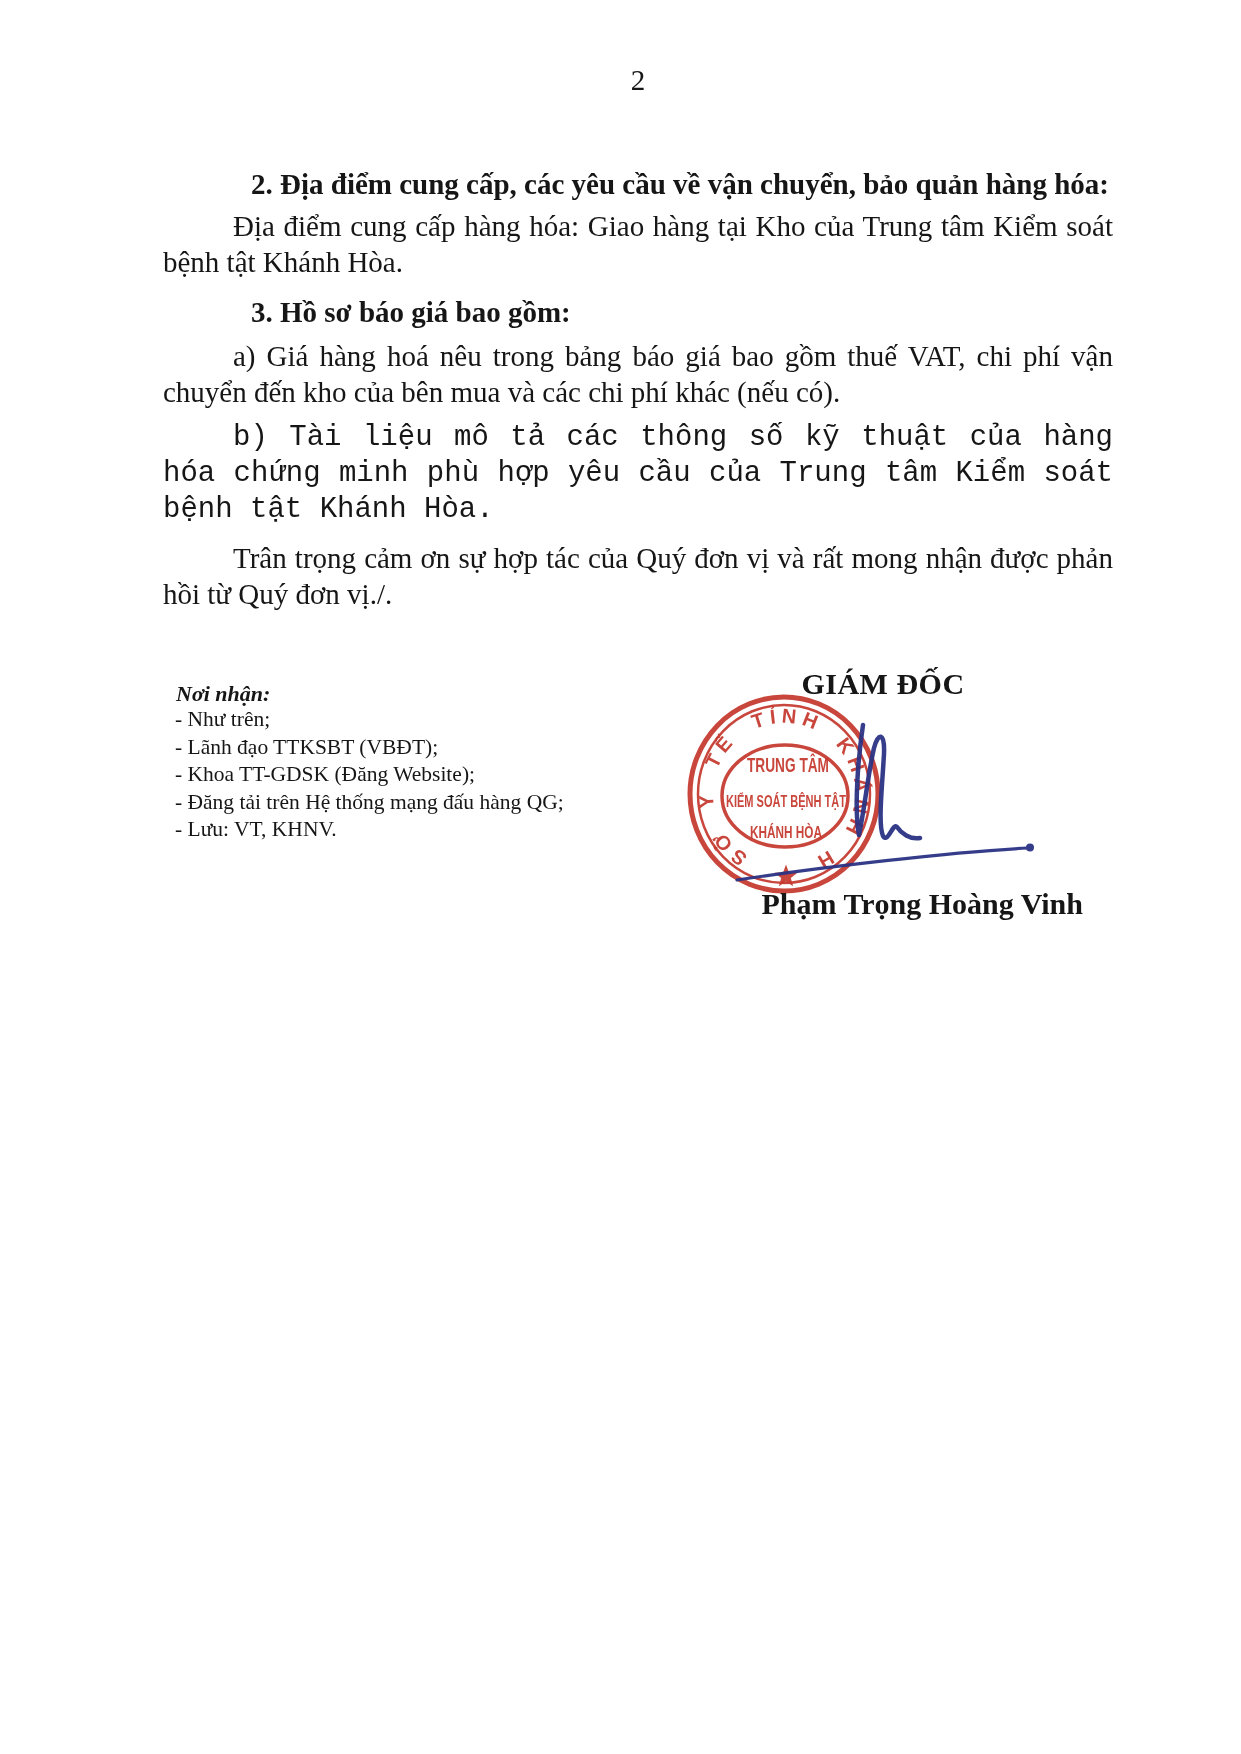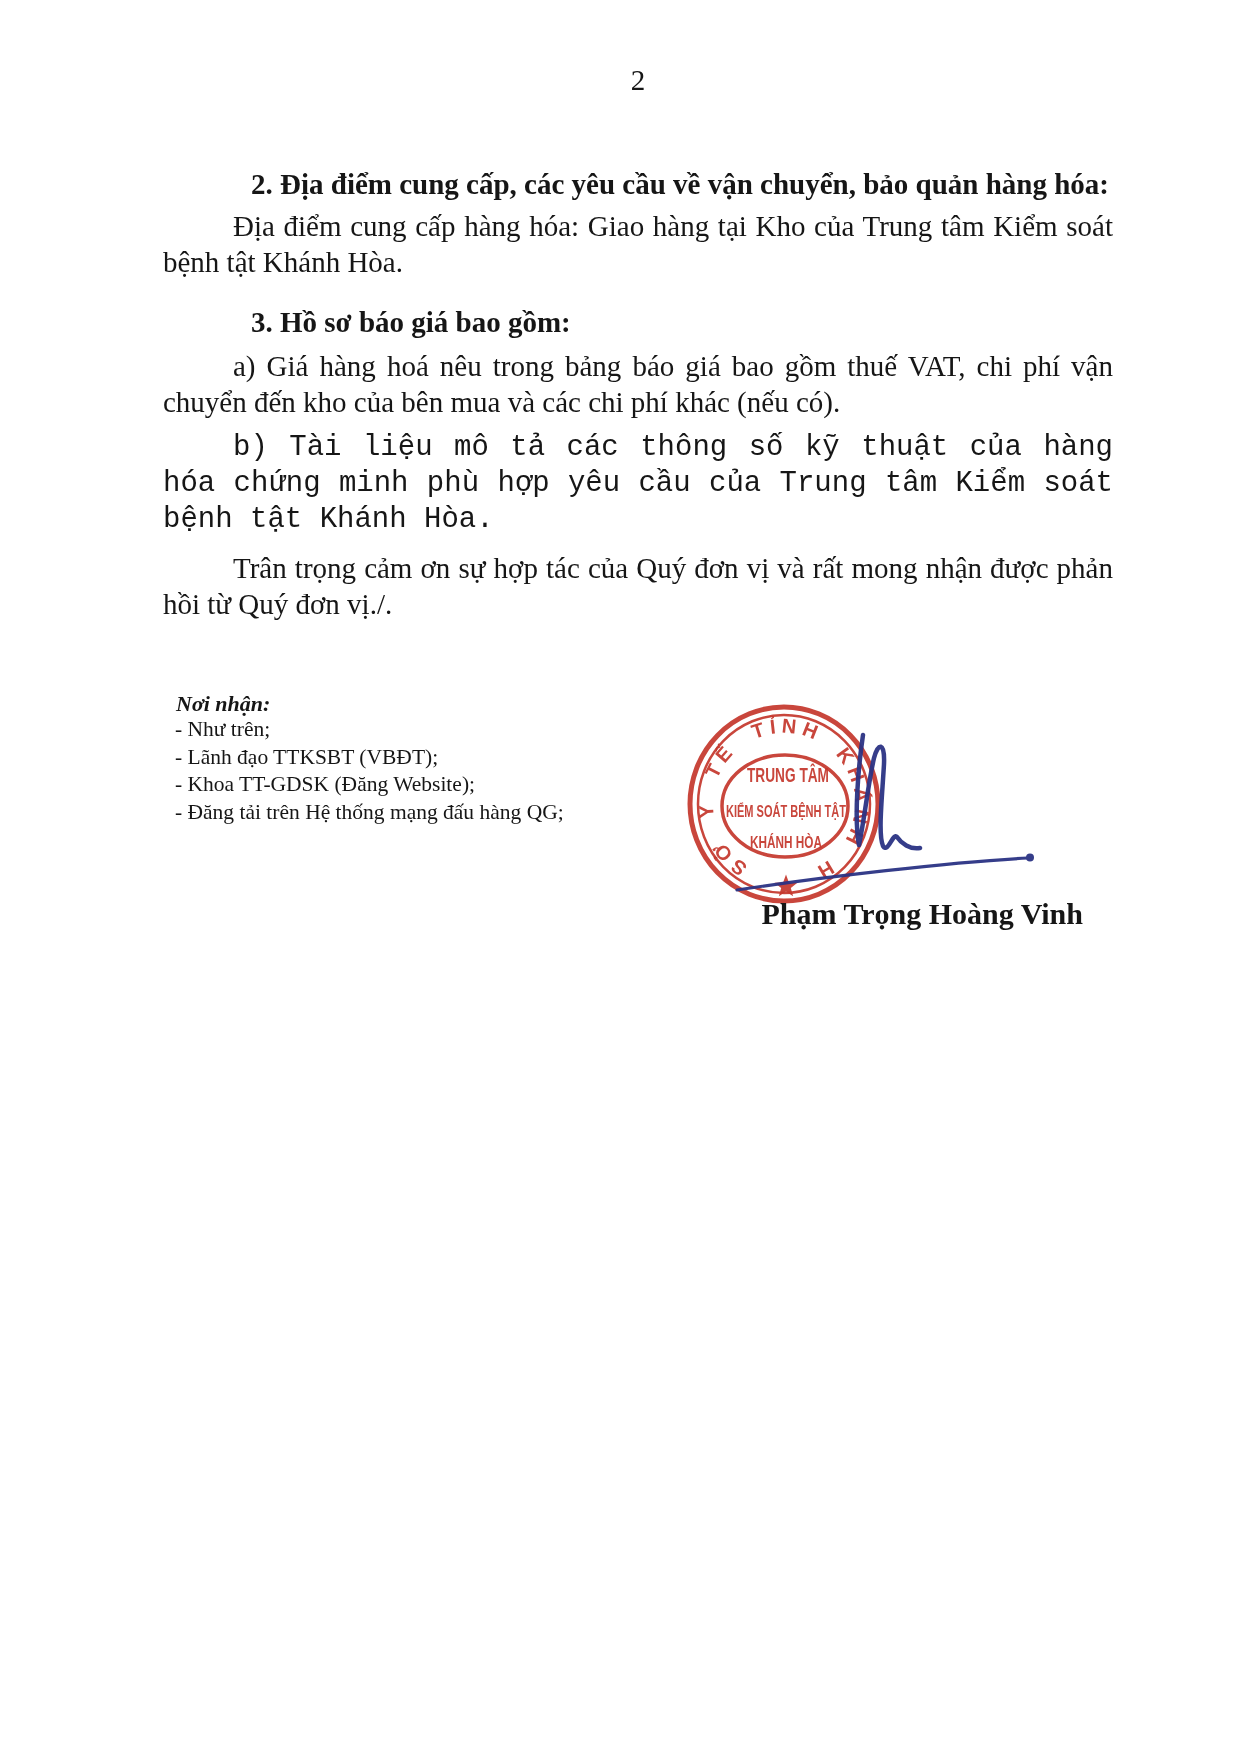--- a/index.html
+++ b/index.html
@@ -22,21 +22,21 @@
     font-weight:bold; margin:0;
     text-indent:88px;
   }
   .body-par {
     font-size:29px; line-height:36px;
     margin:0; text-align:justify;
     text-indent:70px;
   }
   .mt-h1 { margin-top:68px; }
   .mt-p1 { margin-top:6px; }
-  .mt-h2 { margin-top:24px; }
+  .mt-h2 { margin-top:14px; }
   .mt-pa { margin-top:8px; }
   .mt-pb { margin-top:10px;font-family:Liberation Mono, monospace; }
   .mt-pc { margin-top:12px; }
 
   .sig-block {
     position:relative;
     margin-top:56px;
     height:390px;
   }
   .recipients-label {
@@ -95,22 +95,24 @@
 
     <div class="sig-block">
 
       <p class="recipients-label">Nơi nhận:</p>
 
       <ul class="recipients">
         <li>- Như trên;</li>
         <li>- Lãnh đạo TTKSBT (VBĐT);</li>
         <li>- Khoa TT-GDSK (Đăng Website);</li>
         <li>- Đăng tải trên Hệ thống mạng đấu hàng QG;</li>
+        <li>- Lưu: VT, KHNV.</li>
       </ul>
 
+      <p class="director-title">GIÁM ĐỐC</p>
 
       <svg class="seal-area" viewBox="0 0 380 245" width="380" height="245" xmlns="http://www.w3.org/2000/svg">
 
         <g stroke="#c5392e" fill="none" opacity="0.93">
           <ellipse cx="102" cy="110" rx="94" ry="97" stroke-width="5"></ellipse>
           <ellipse cx="102" cy="110" rx="86" ry="89" stroke-width="2.5"></ellipse>
           <ellipse cx="103" cy="112" rx="63" ry="51" stroke-width="3.5"></ellipse>
         </g>
 
         <g fill="#c5392e" stroke="none" opacity="0.93">

